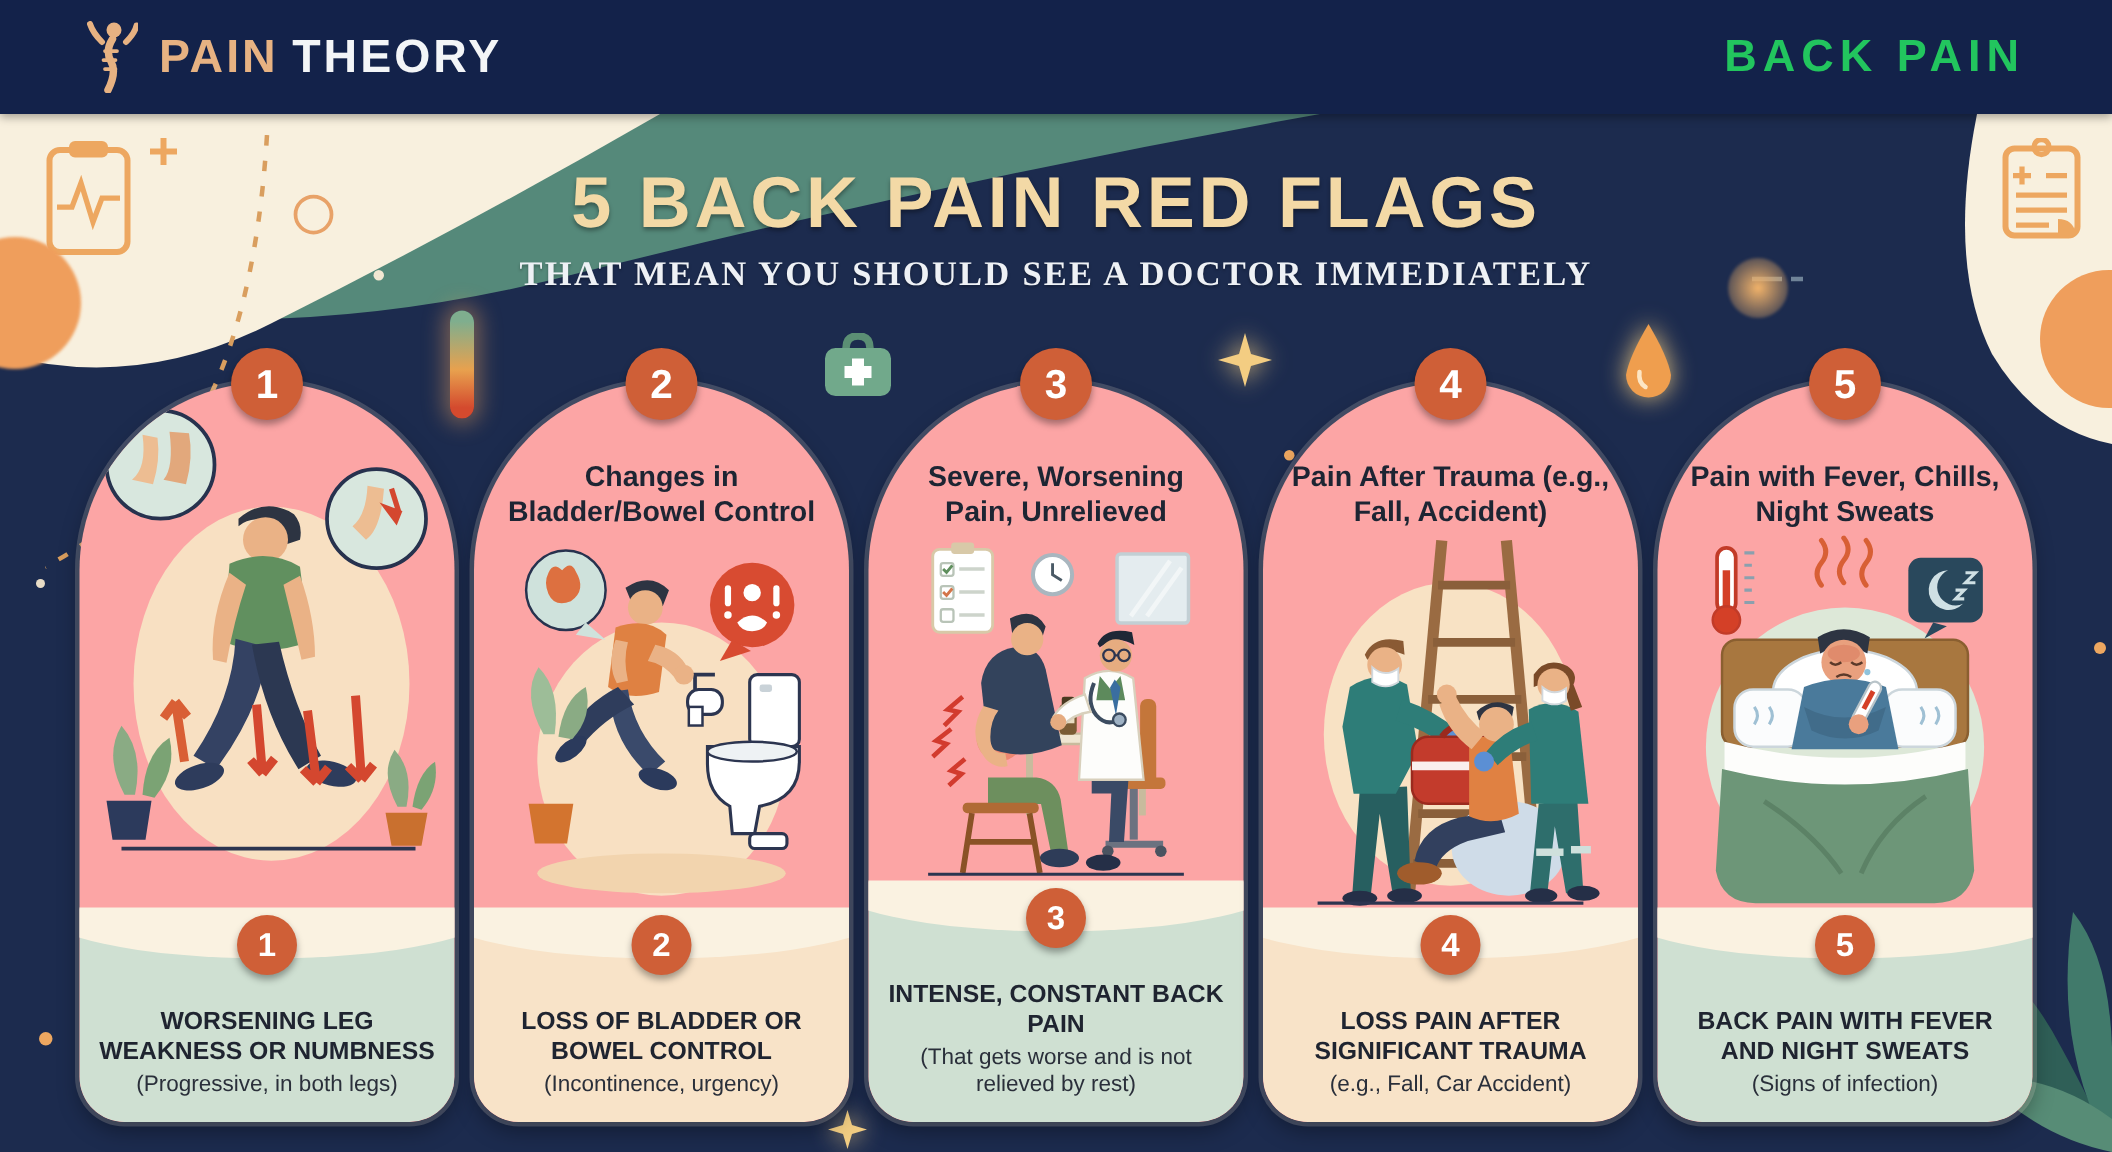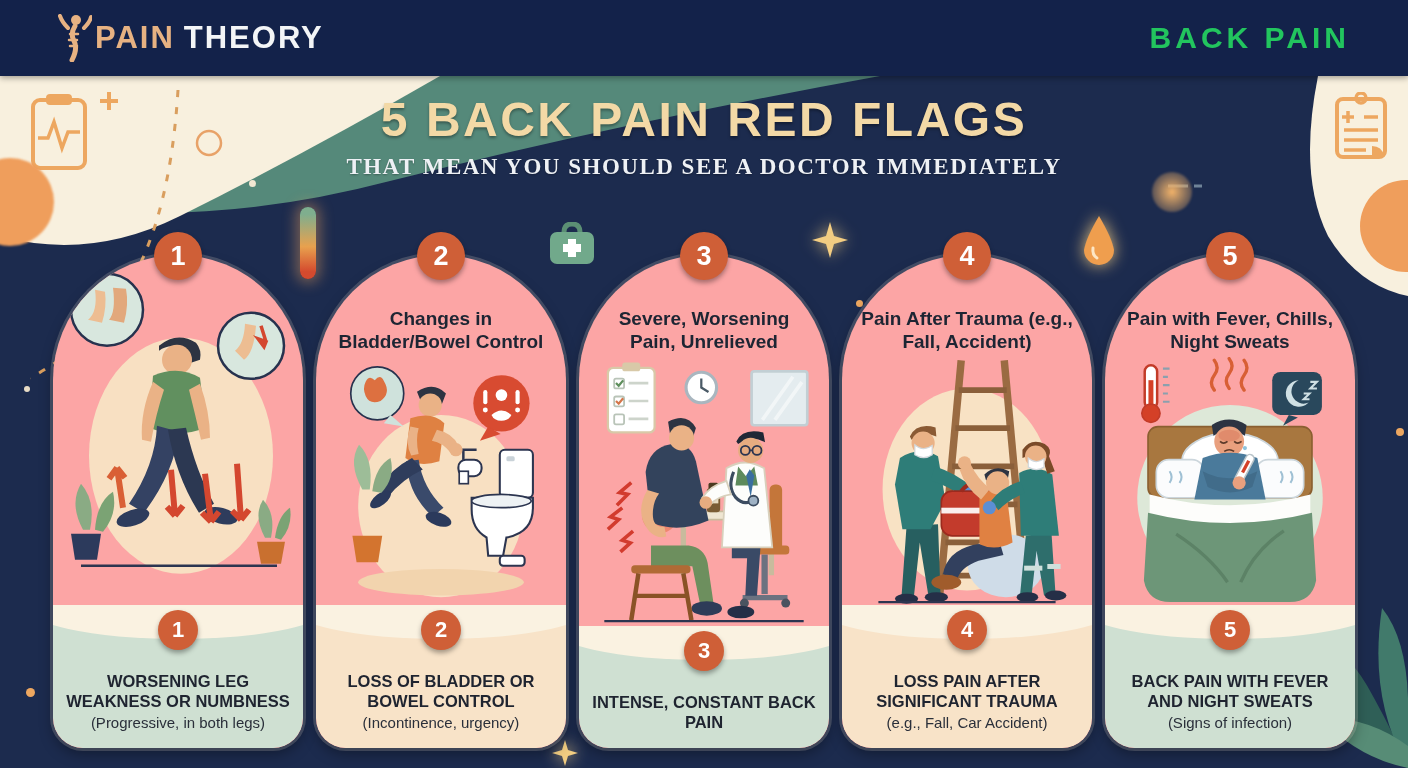--- a/index.html
+++ b/index.html
@@ -10,36 +10,36 @@
     background:#1c2b4e;
   }
   
   .header {
     position:absolute; top:0; left:0; right:0; height:76px;
     background:#13224a; z-index:40;
     display:flex; align-items:center; justify-content:space-between;
     padding:0 58px;
     box-shadow:0 2px 6px rgba(0,0,0,.35);
   }
-  .brand { display:flex; align-items:center; gap:3px; }
+  .brand { display:flex; align-items:center; gap:14px; }
   .brand-text { font-size:31px; font-weight:bold; letter-spacing:2px; }
   .brand-text .w1 { color:#e7b282; }
   .brand-text .w2 { color:#f3f5f7; margin-left:9px; }
   .header-right { color:#22c55e; font-size:30px; font-weight:bold; letter-spacing:4px; }
 
   
   .decor { position:absolute; z-index:1; }
   .dot { position:absolute; border-radius:50%; z-index:2; }
   .glow { position:absolute; border-radius:50%; z-index:2; filter:blur(1px); }
 
   
   .hero { position:absolute; top:92px; left:0; right:0; text-align:center; z-index:6; }
   .hero-title {
     font-size:48px; font-weight:800; letter-spacing:2.5px;
-    color:#f3d9a6; text-shadow:0 2px 3px rgba(0,0,0,.35);
+    color:#f3d9a6; text-shadow:0 2px 3px rgba(0,0,0,.35);margin-top:16px;
   }
   .hero-subtitle {
     margin-top:7px; font-size:23px; font-weight:800; letter-spacing:1.5px;
     color:#eef1f5; text-shadow:0 1px 2px rgba(0,0,0,.3);font-family:Liberation Serif, serif;
   }
 
   
   .cards {
     position:absolute; top:232px; left:50%; transform:translateX(-50%);
     display:flex; gap:13px; z-index:10;
@@ -336,20 +336,21 @@
           <circle cx="177" cy="104" r="14" fill="#e6ac80"></circle>
           <circle cx="171" cy="104" r="5" fill="none" stroke="#2c3550" stroke-width="2"></circle>
           <circle cx="184" cy="104" r="5" fill="none" stroke="#2c3550" stroke-width="2"></circle>
           <path d="M176 104 h3" stroke="#2c3550" stroke-width="2"></path>
           <line x1="14" y1="294" x2="236" y2="294" stroke="#2c3550" stroke-width="2.5"></line>
         </svg>
       </div>
       <div class="caption" style="background: rgb(207, 224, 210);">
         <div class="badge cap">3</div>
         <div class="cap-title">INTENSE, CONSTANT BACK PAIN</div>
+        <div class="cap-sub">(That gets worse and is not relieved by rest)</div>
       </div>
     </div>
   </div>
 
   <div class="card">
     <div class="badge top">4</div>
     <div class="card-body">
       <div class="card-title">Pain After Trauma (e.g., Fall, Accident)</div>
       <div class="illus">
         <svg viewBox="0 0 250 300" preserveAspectRatio="xMidYMax meet">

